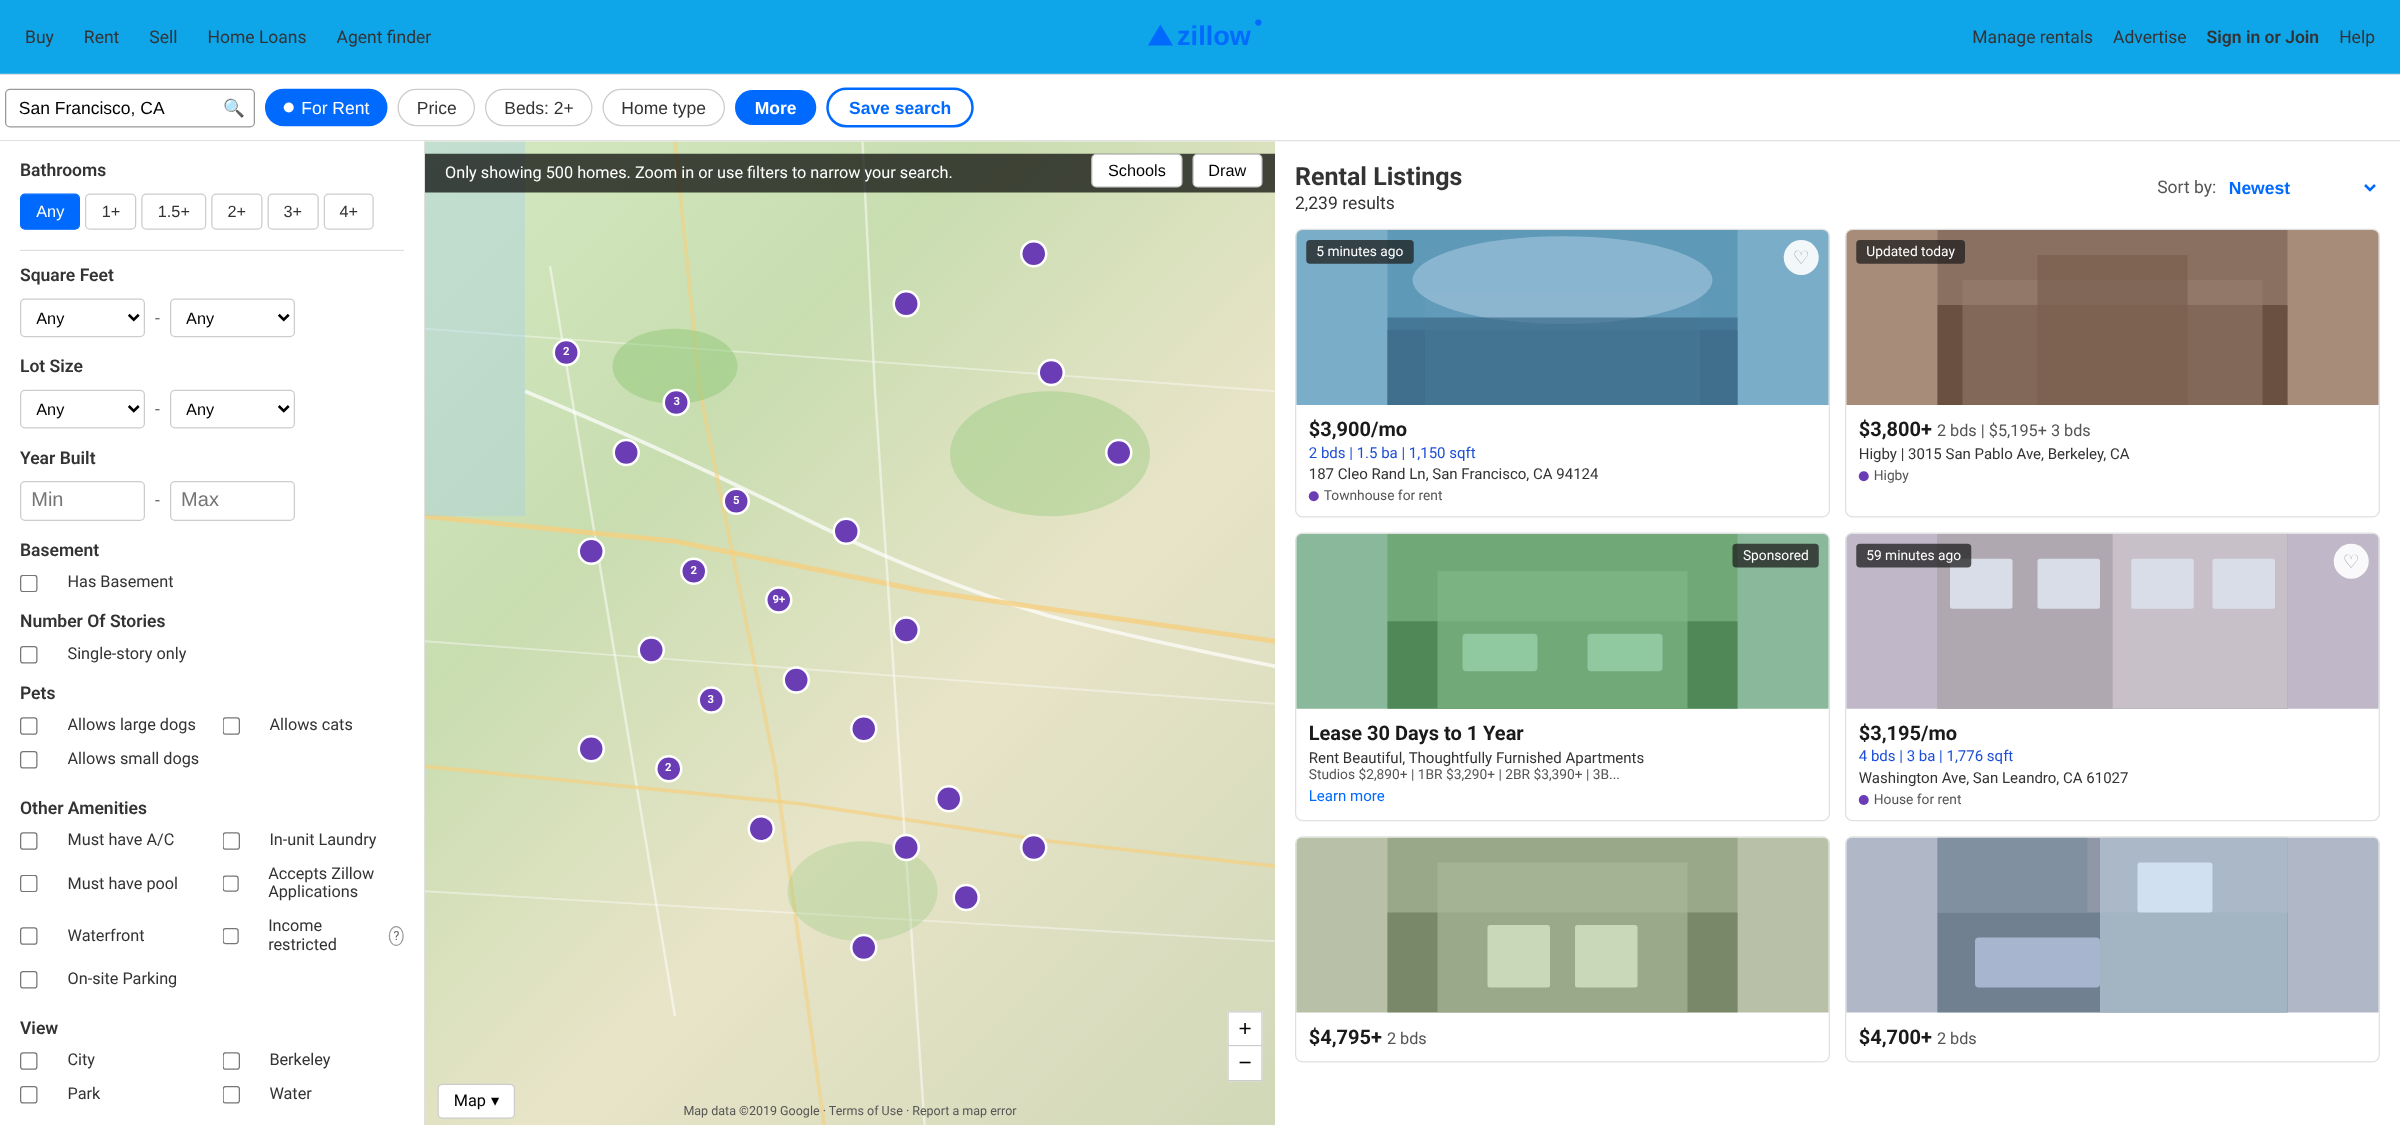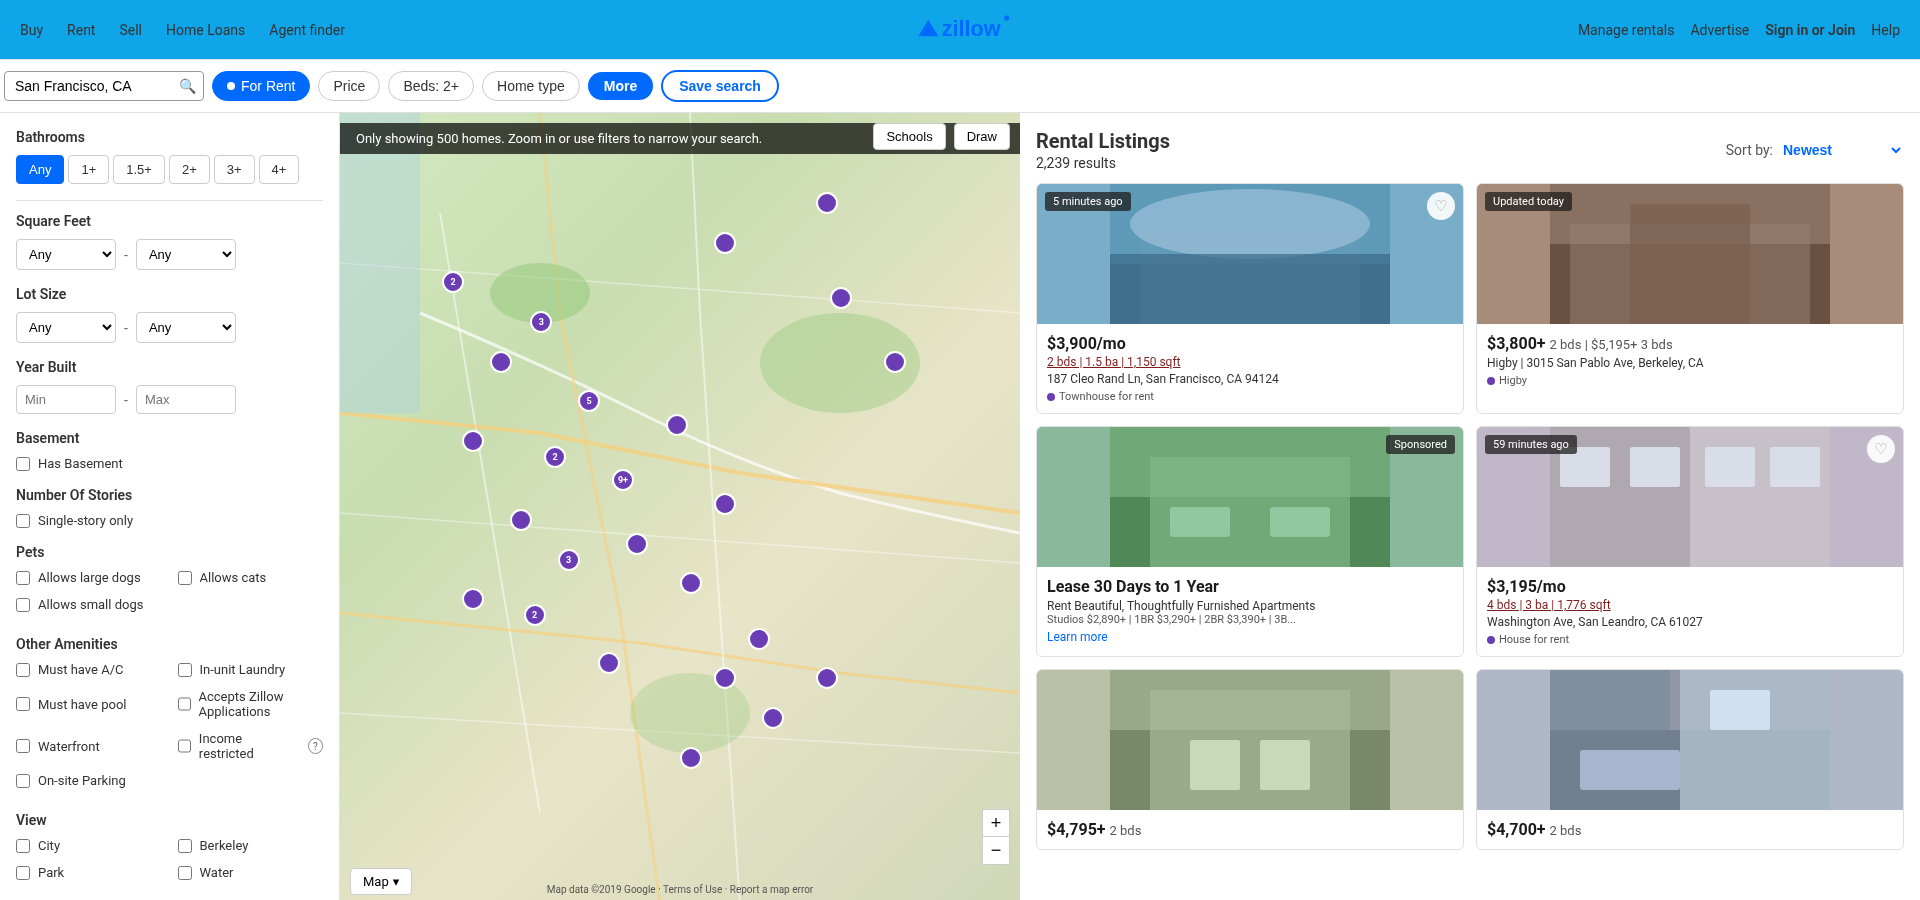--- a/index.html
+++ b/index.html
@@ -120,23 +120,23 @@
     }
     .bath-btn.active { background: #006aff; color: #fff; border-color: #006aff; }
     .select-row { display: flex; align-items: center; gap: 8px; }
     .range-sep { font-size: 14px; color: #666; }
     .filter-select {
       border: 1px solid #ccc; border-radius: 4px; padding: 6px 8px;
       font-size: 13px; background: #fff; cursor: pointer; width: 100px;
     }
     .filter-input {
       border: 1px solid #ccc; border-radius: 4px; padding: 6px 8px;
-      font-size: 13px; width: 100px;
-    }
-    .checkbox-row { display: flex; align-items: center; gap: 8px; margin-bottom: 8px; font-size: 13px; color: #333; }
+      font-size: 16px; width: 100px;
+    }
+    .checkbox-row { display: flex; align-items: center; gap: 24px; margin-bottom: 8px; font-size: 13px; color: #333; }
     .checkbox-row input[type=checkbox] { width: 14px; height: 14px; cursor: pointer; }
     .two-col { display: grid; grid-template-columns: 1fr 1fr; gap: 4px 16px; }
     .filter-divider { border: none; border-top: 1px solid #e0e0e0; margin: 12px 0; }
     .help-icon { display: inline-flex; align-items: center; justify-content: center; width: 16px; height: 16px; border-radius: 50%; border: 1px solid #999; font-size: 10px; color: #666; margin-left: 4px; cursor: pointer; }
 
     
     .listings-panel {
       flex: 1; overflow-y: auto; background: #fff; padding: 16px;
     }
     .listings-header { display: flex; align-items: center; justify-content: space-between; margin-bottom: 12px; }
@@ -167,21 +167,21 @@
     }
     .heart-btn {
       position: absolute; top: 8px; right: 8px;
       background: rgba(255,255,255,0.9); border: none; border-radius: 50%;
       width: 28px; height: 28px; font-size: 15px; cursor: pointer;
       display: flex; align-items: center; justify-content: center; color: #aaa;
     }
     .listing-info { padding: 10px; }
     .listing-price { font-size: 16px; font-weight: 700; color: #1a1a1a; }
     .listing-price span { font-size: 13px; font-weight: 400; color: #555; }
-    .listing-beds { font-size: 12px; color: #7f1d1d; margin-top: 2px; text-decoration: underline; }
+    .listing-beds { font-size: 12px; color: #1d4ed8; margin-top: 2px; }
     .listing-address { font-size: 12px; color: #333; margin-top: 3px; }
     .listing-tag {
       display: flex; align-items: center; gap: 4px;
       font-size: 11px; color: #555; margin-top: 4px;
     }
     .tag-dot { width: 8px; height: 8px; border-radius: 50%; background: #6a3db5; flex-shrink: 0; }
     .listing-link { font-size: 12px; color: #006aff; cursor: pointer; margin-top: 4px; display: block; }
     .listing-sponsored-text { font-size: 12px; color: #333; margin-top: 3px; }
     .listing-sponsored-sub { font-size: 11px; color: #555; }
 

